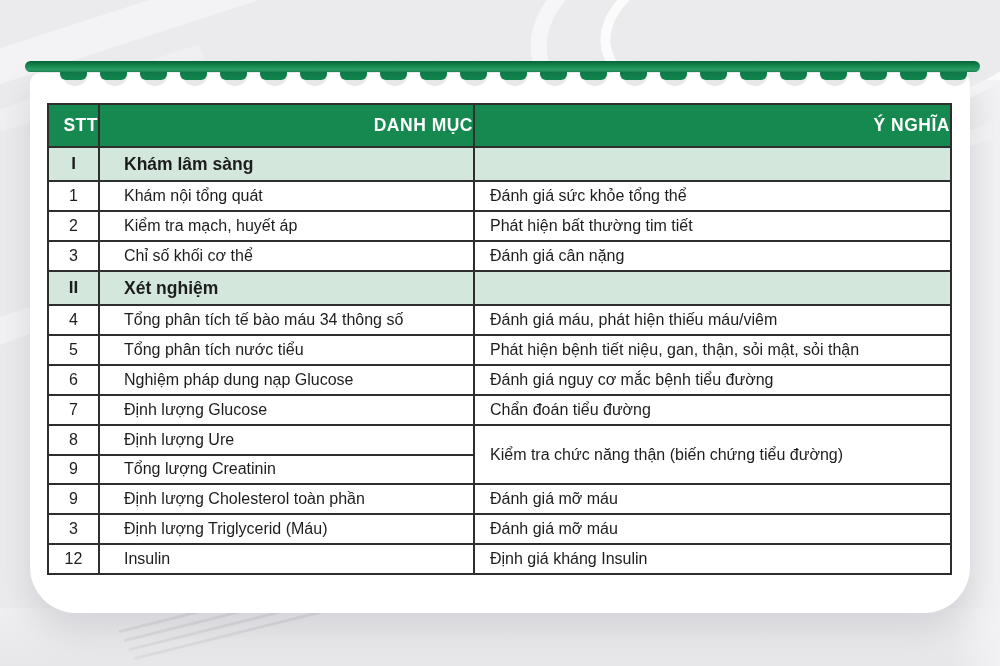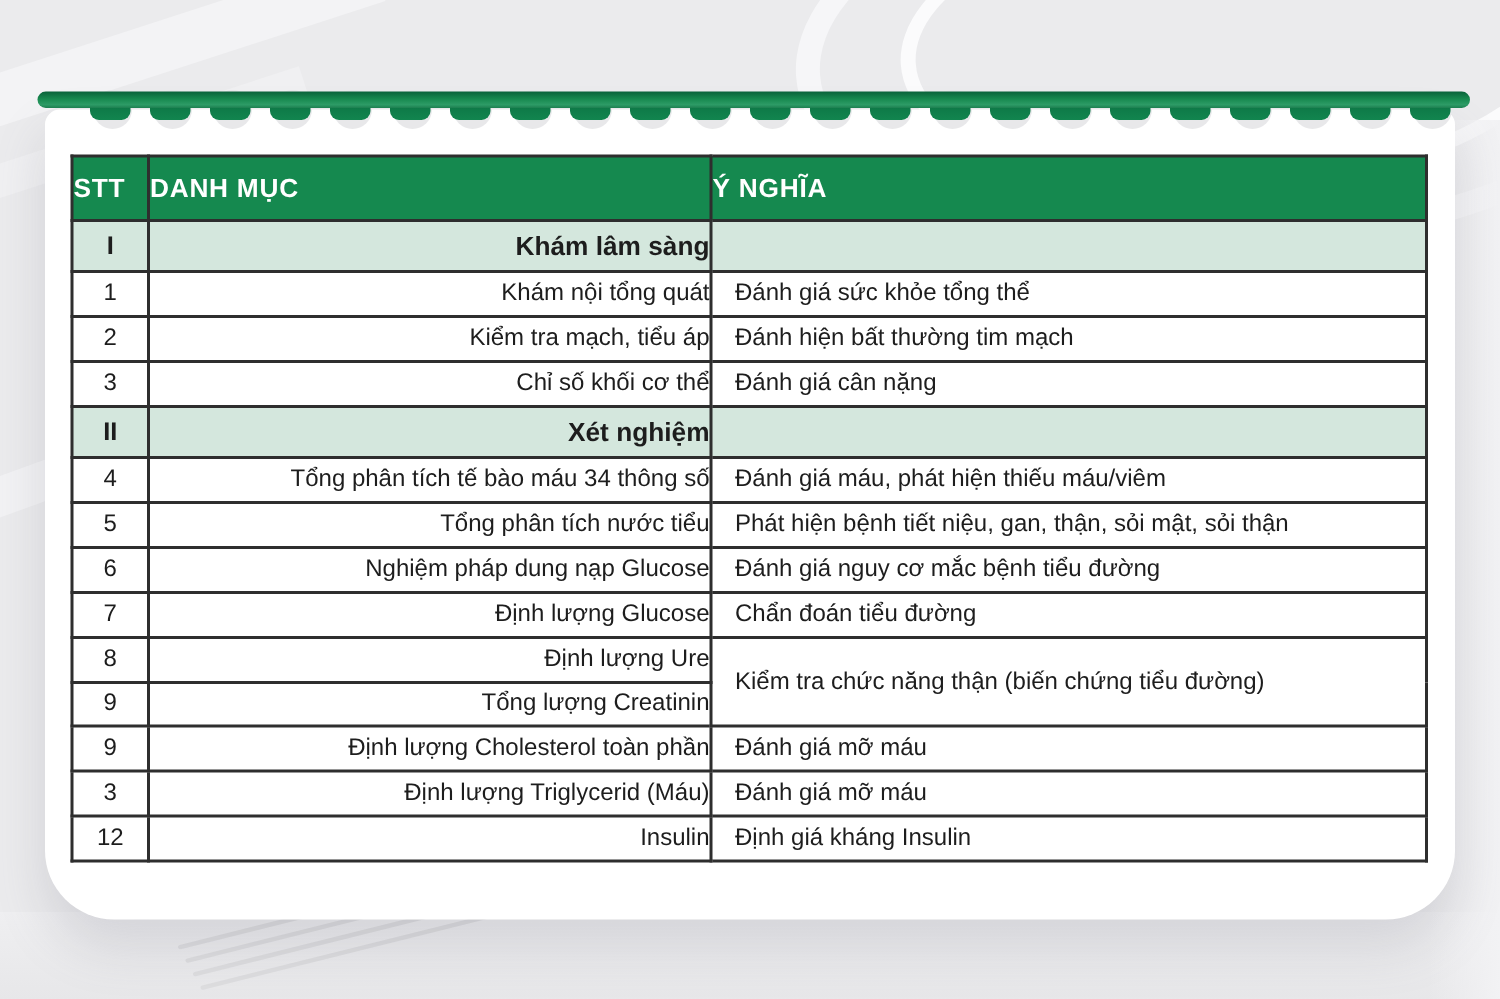--- a/index.html
+++ b/index.html
@@ -42,24 +42,24 @@
     background: linear-gradient(180deg, #0a623a 0%, #17894f 45%, #2d9b66 80%, #1d7f50 100%); }
 
   
   table.checkup { position: absolute; left: 47px; top: 103px; width: 903px; height: 472px;
     border-collapse: collapse; table-layout: fixed; }
   .checkup th, .checkup td { border: 2px solid #2e2e2e; }
   .checkup col.c-stt { width: 51px; }
   .checkup col.c-cat { width: 375px; }
   .checkup col.c-mean { width: 477px; }
   .checkup thead th { height: 43px; background: #15894f; color: #ffffff;
-    font-size: 17.5px; font-weight: bold; letter-spacing: 0.5px; text-align: left; }
+    font-size: 17.5px; font-weight: bold; letter-spacing: 0.5px; text-align: right; }
   .checkup td { font-size: 16px; color: #1d1d1d; vertical-align: middle; }
   .checkup td.stt { text-align: center; }
-  .checkup td.cat { padding-left: 7px; text-align: right; }
+  .checkup td.cat { padding-left: 24px; }
   .checkup td.meaning { padding-left: 15px; }
   .checkup tr.section-row td { background: #d4e7dd; font-weight: bold; font-size: 17px; }
   .checkup tr.section-row td.cat { font-size: 17.5px; }
 </style>
 </head>
 <body>
 
 <div class="stage">
 
   <div class="bg-ellipse1"></div>
@@ -147,22 +147,22 @@
           <td class="cat">Khám lâm sàng</td>
           <td class="meaning"></td>
         </tr>
         <tr class="data-row">
           <td class="stt">1</td>
           <td class="cat">Khám nội tổng quát</td>
           <td class="meaning">Đánh giá sức khỏe tổng thể</td>
         </tr>
         <tr class="data-row">
           <td class="stt">2</td>
-          <td class="cat">Kiểm tra mạch, tiểu áp</td>
-          <td class="meaning">Đánh hiện bất thường tim mạch</td>
+          <td class="cat">Kiểm tra mạch, huyết áp</td>
+          <td class="meaning">Phát hiện bất thường tim tiết</td>
         </tr>
         <tr class="data-row">
           <td class="stt">3</td>
           <td class="cat">Chỉ số khối cơ thể</td>
           <td class="meaning">Đánh giá cân nặng</td>
         </tr>
         <tr class="section-row">
           <td class="stt">II</td>
           <td class="cat">Xét nghiệm</td>
           <td class="meaning"></td>

